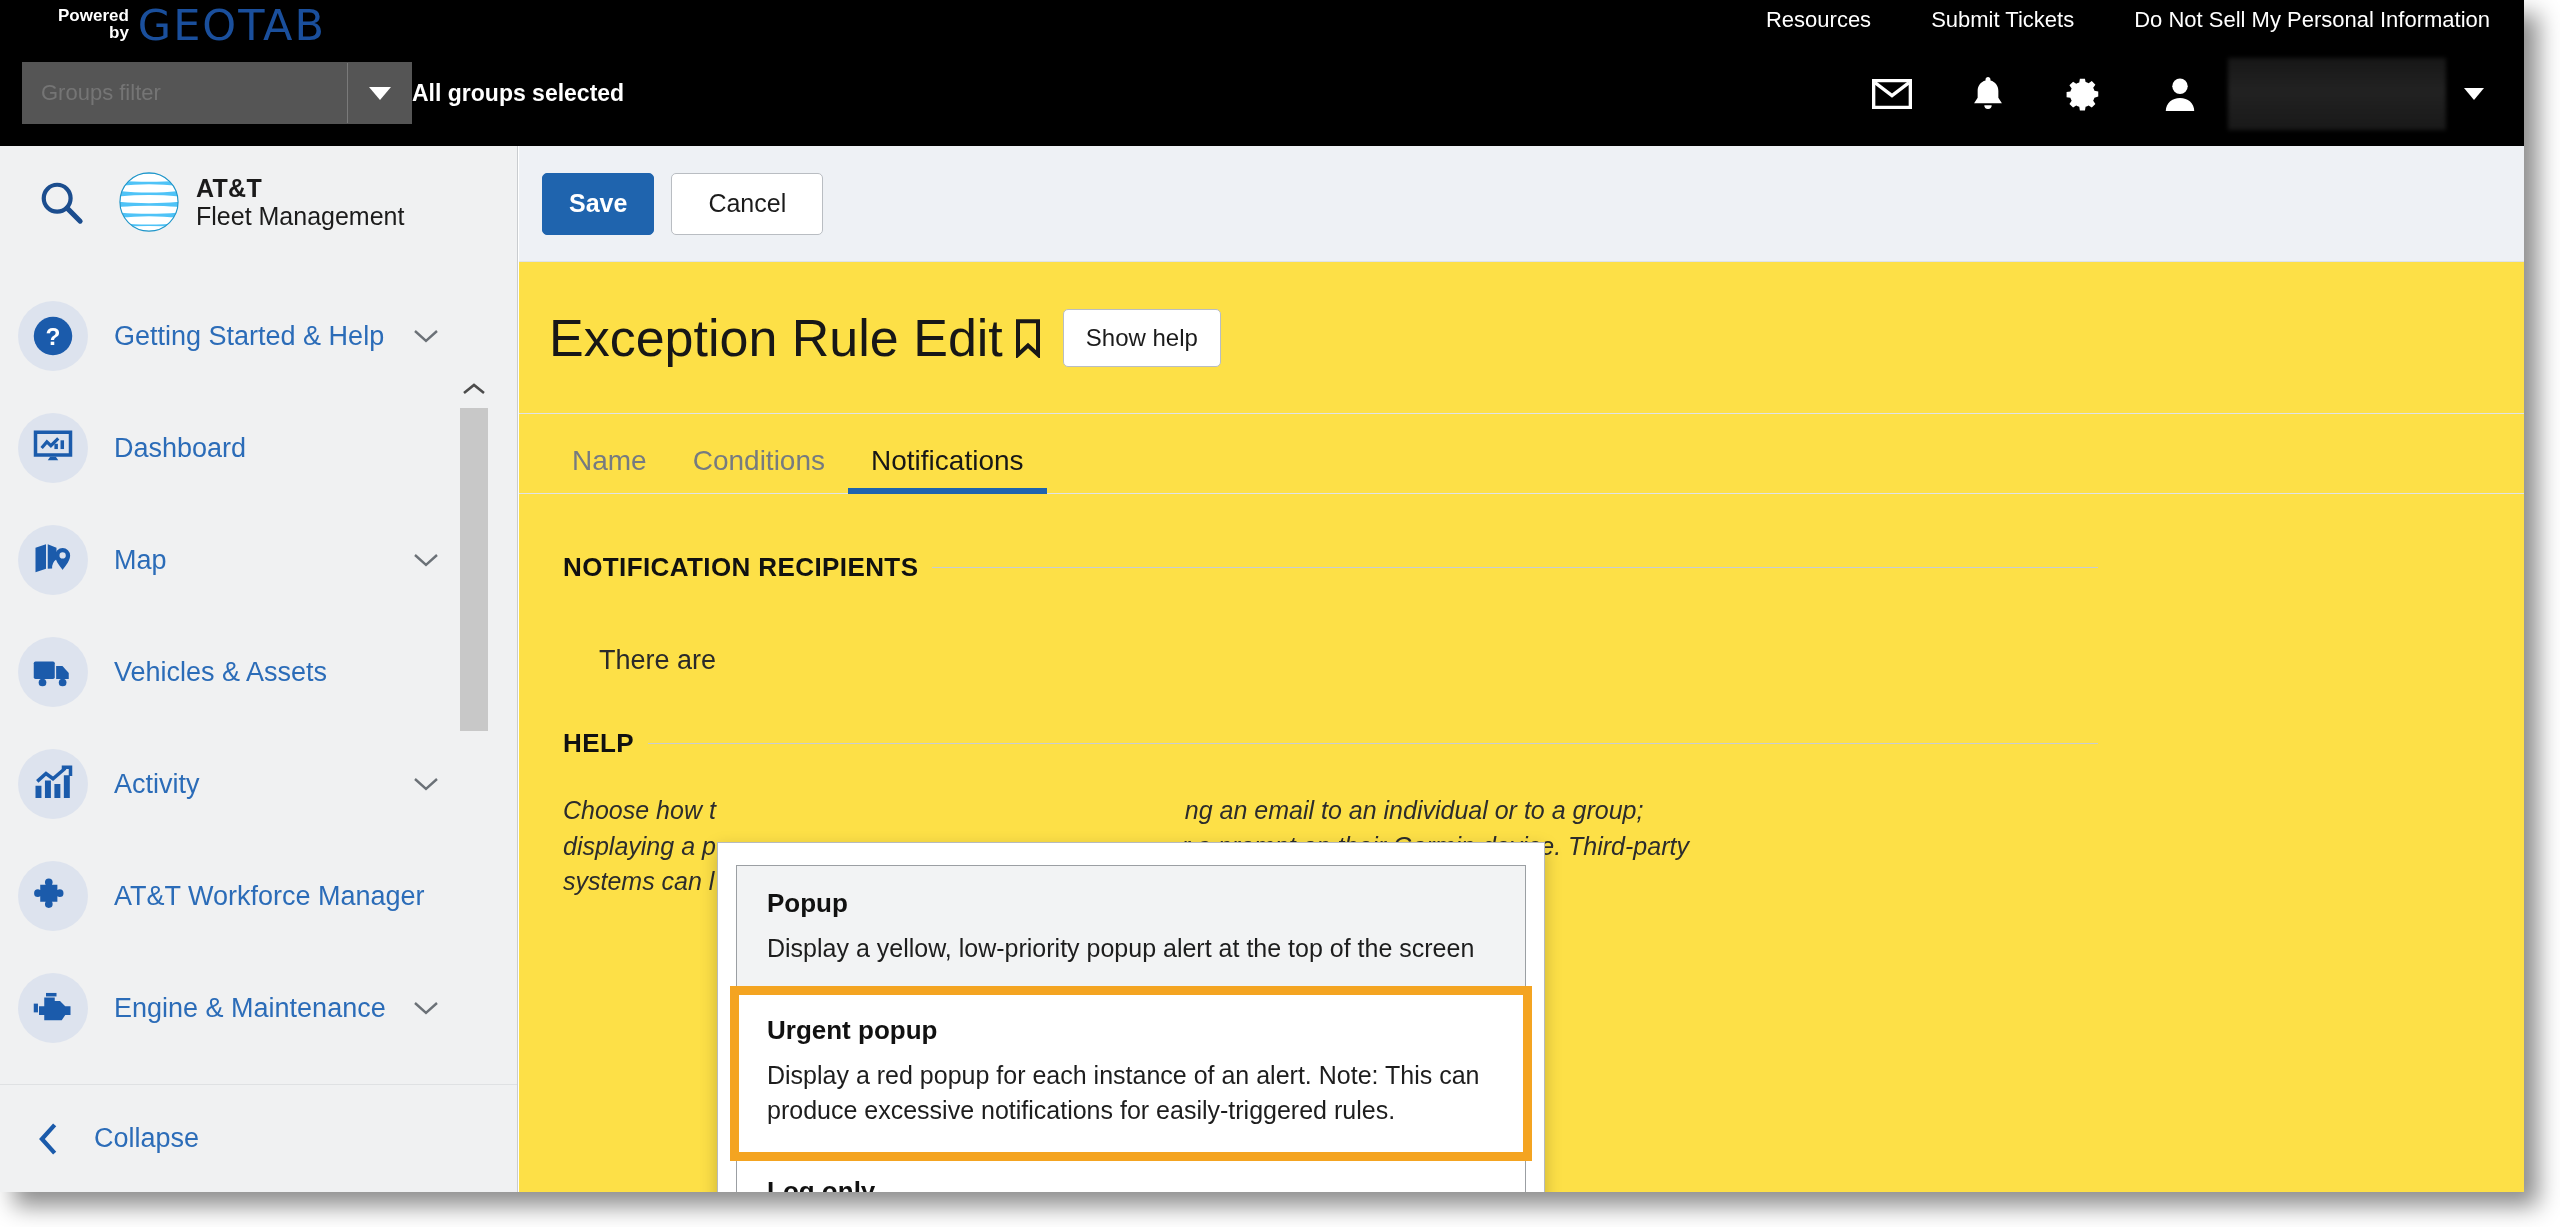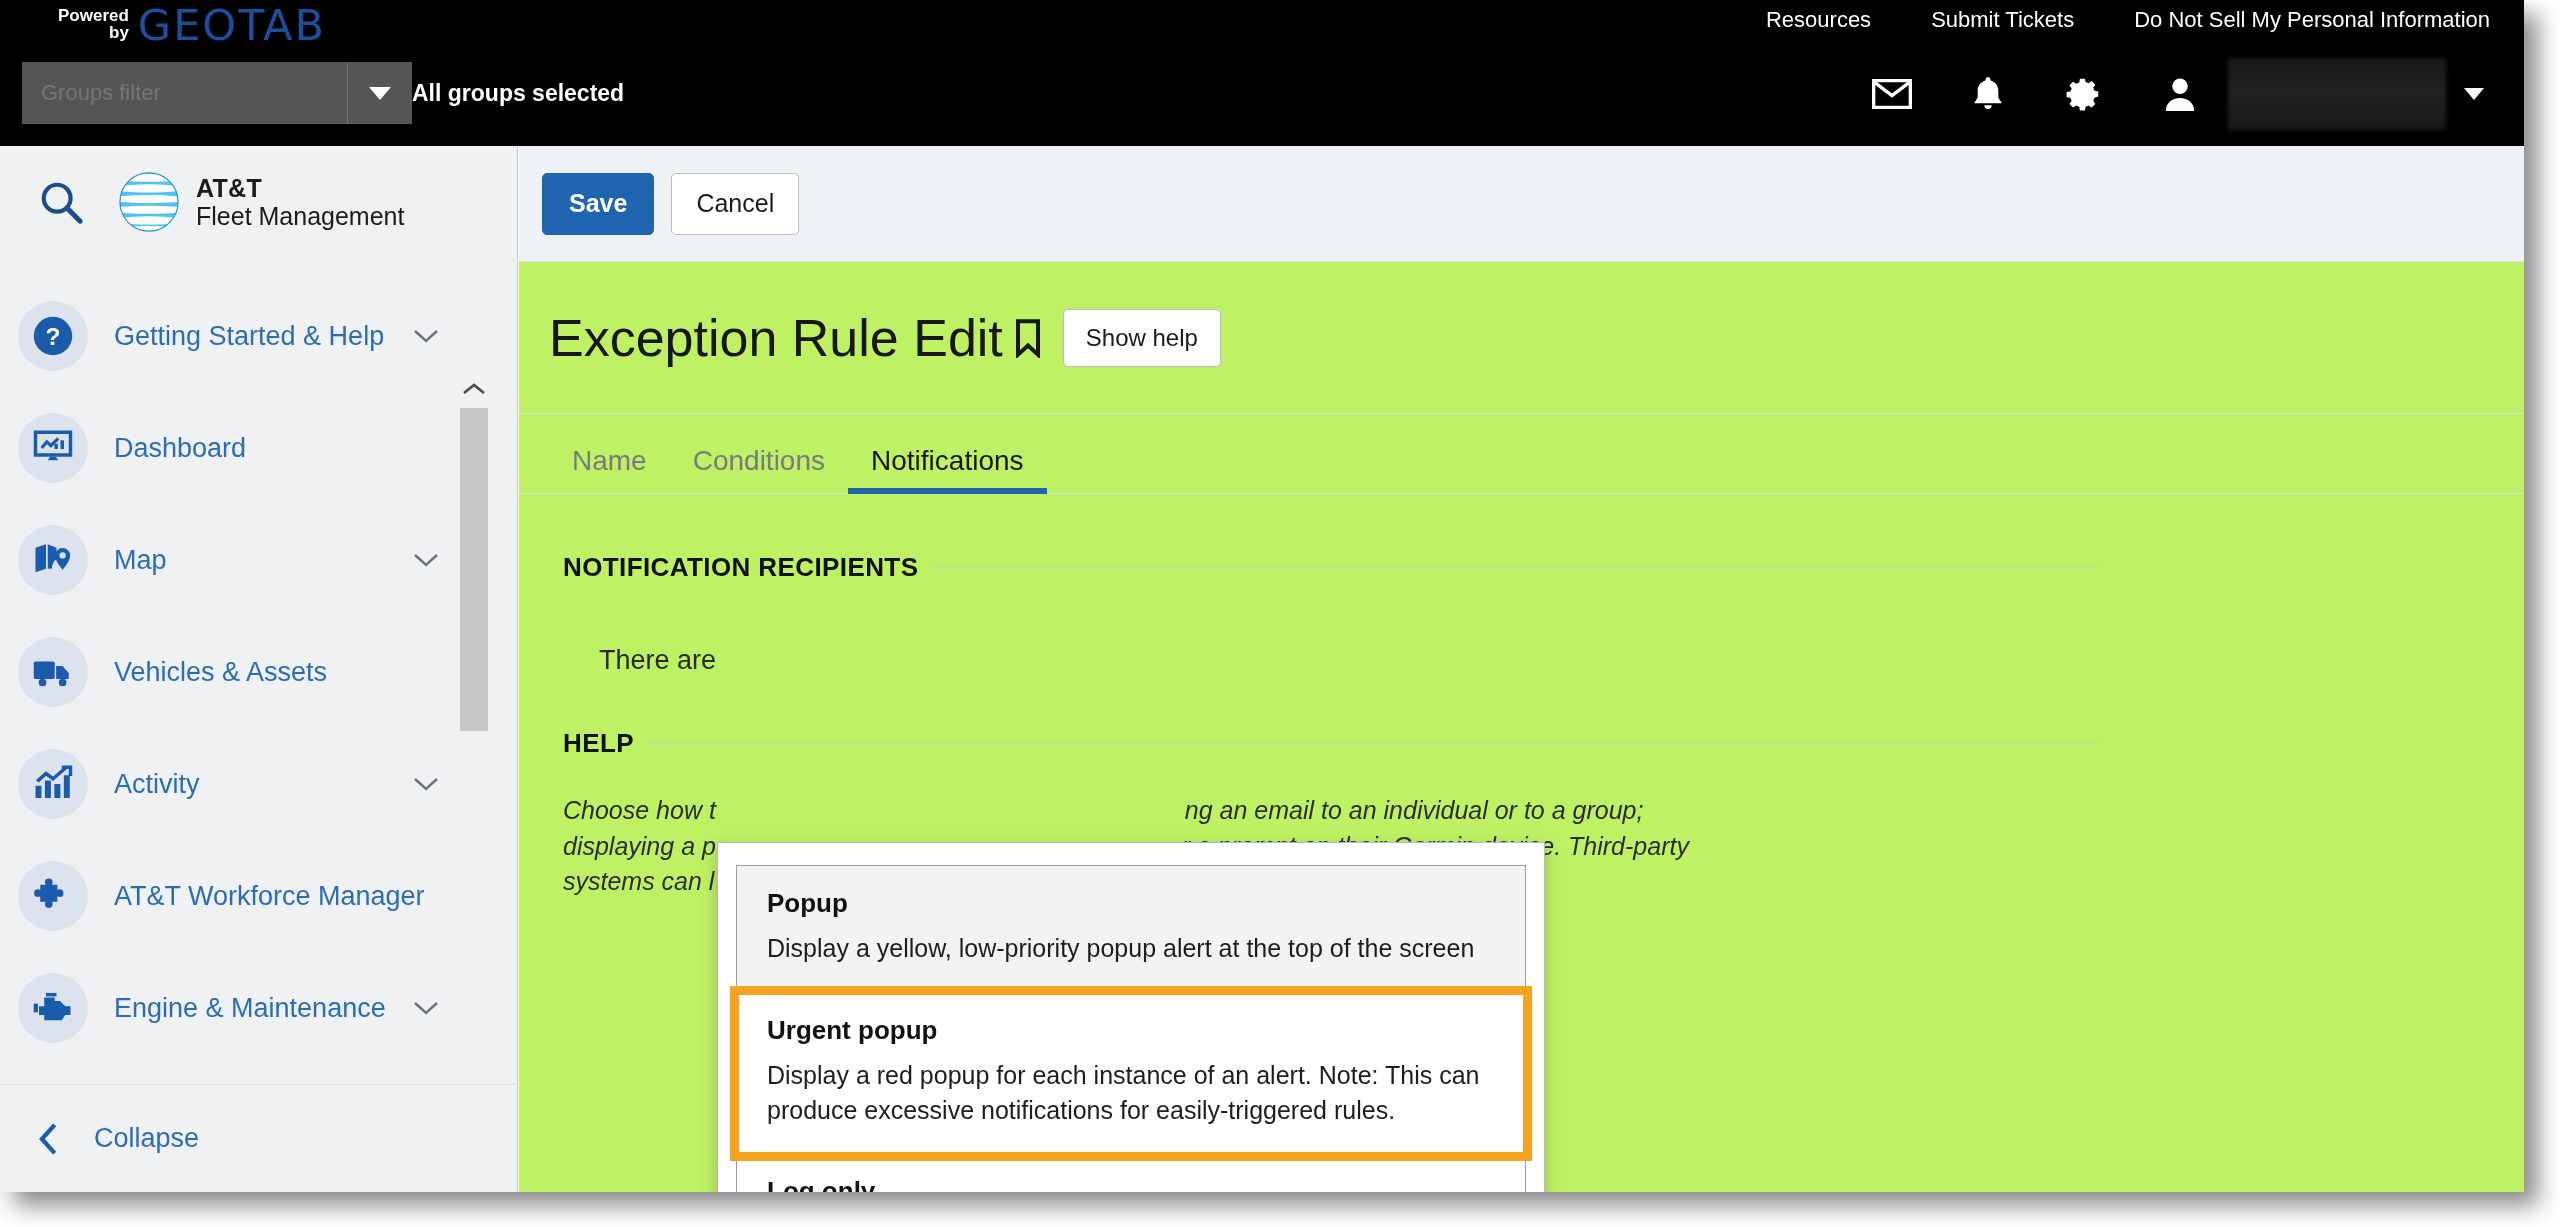--- a/index.html
+++ b/index.html
@@ -180,38 +180,38 @@
     cursor: pointer;
   }
   .collapse-bar .chev { width: 42px; display: flex; justify-content: center; }
   .collapse-bar .chev svg { stroke: #1b5bab; fill: none; stroke-width: 3; }
   .collapse-label { margin-left: 24px; color: #2b6cb8; font-size: 27px; }
 
   
   .main {
     position: absolute; left: 519px; top: 146px;
     width: 2005px; height: 1046px;
-    background: #bef264;
+    background: #fde047;
   }
   .action-bar {
     height: 116px; background: #eef1f5;
     border-bottom: 1px solid #dfe3e8;
     display: flex; align-items: center; padding-left: 23px; gap: 17px;
   }
   .btn-primary {
     background: #1f64ae; color: #ffffff;
     border: 1px solid #1f64ae; border-radius: 5px;
     font-size: 25px; font-weight: 700;
     padding: 0 26px; height: 62px; cursor: pointer;
     font-family: "Liberation Sans", sans-serif;
   }
   .btn-secondary {
     background: #ffffff; color: #1b1b1b;
     border: 1px solid #b9bdc2; border-radius: 5px;
-    font-size: 25px; padding: 0 24px; height: 62px; cursor: pointer;
+    font-size: 25px; padding: 0 36px; height: 62px; cursor: pointer;
     font-family: "Liberation Sans", sans-serif;
   }
 
   .title-row {
     height: 152px; display: flex; align-items: center;
     padding-left: 30px; gap: 20px;
     border-bottom: 1px solid #dfe3e8;
   }
   .page-title {
     font-size: 52px; font-weight: 400; color: #171717;

